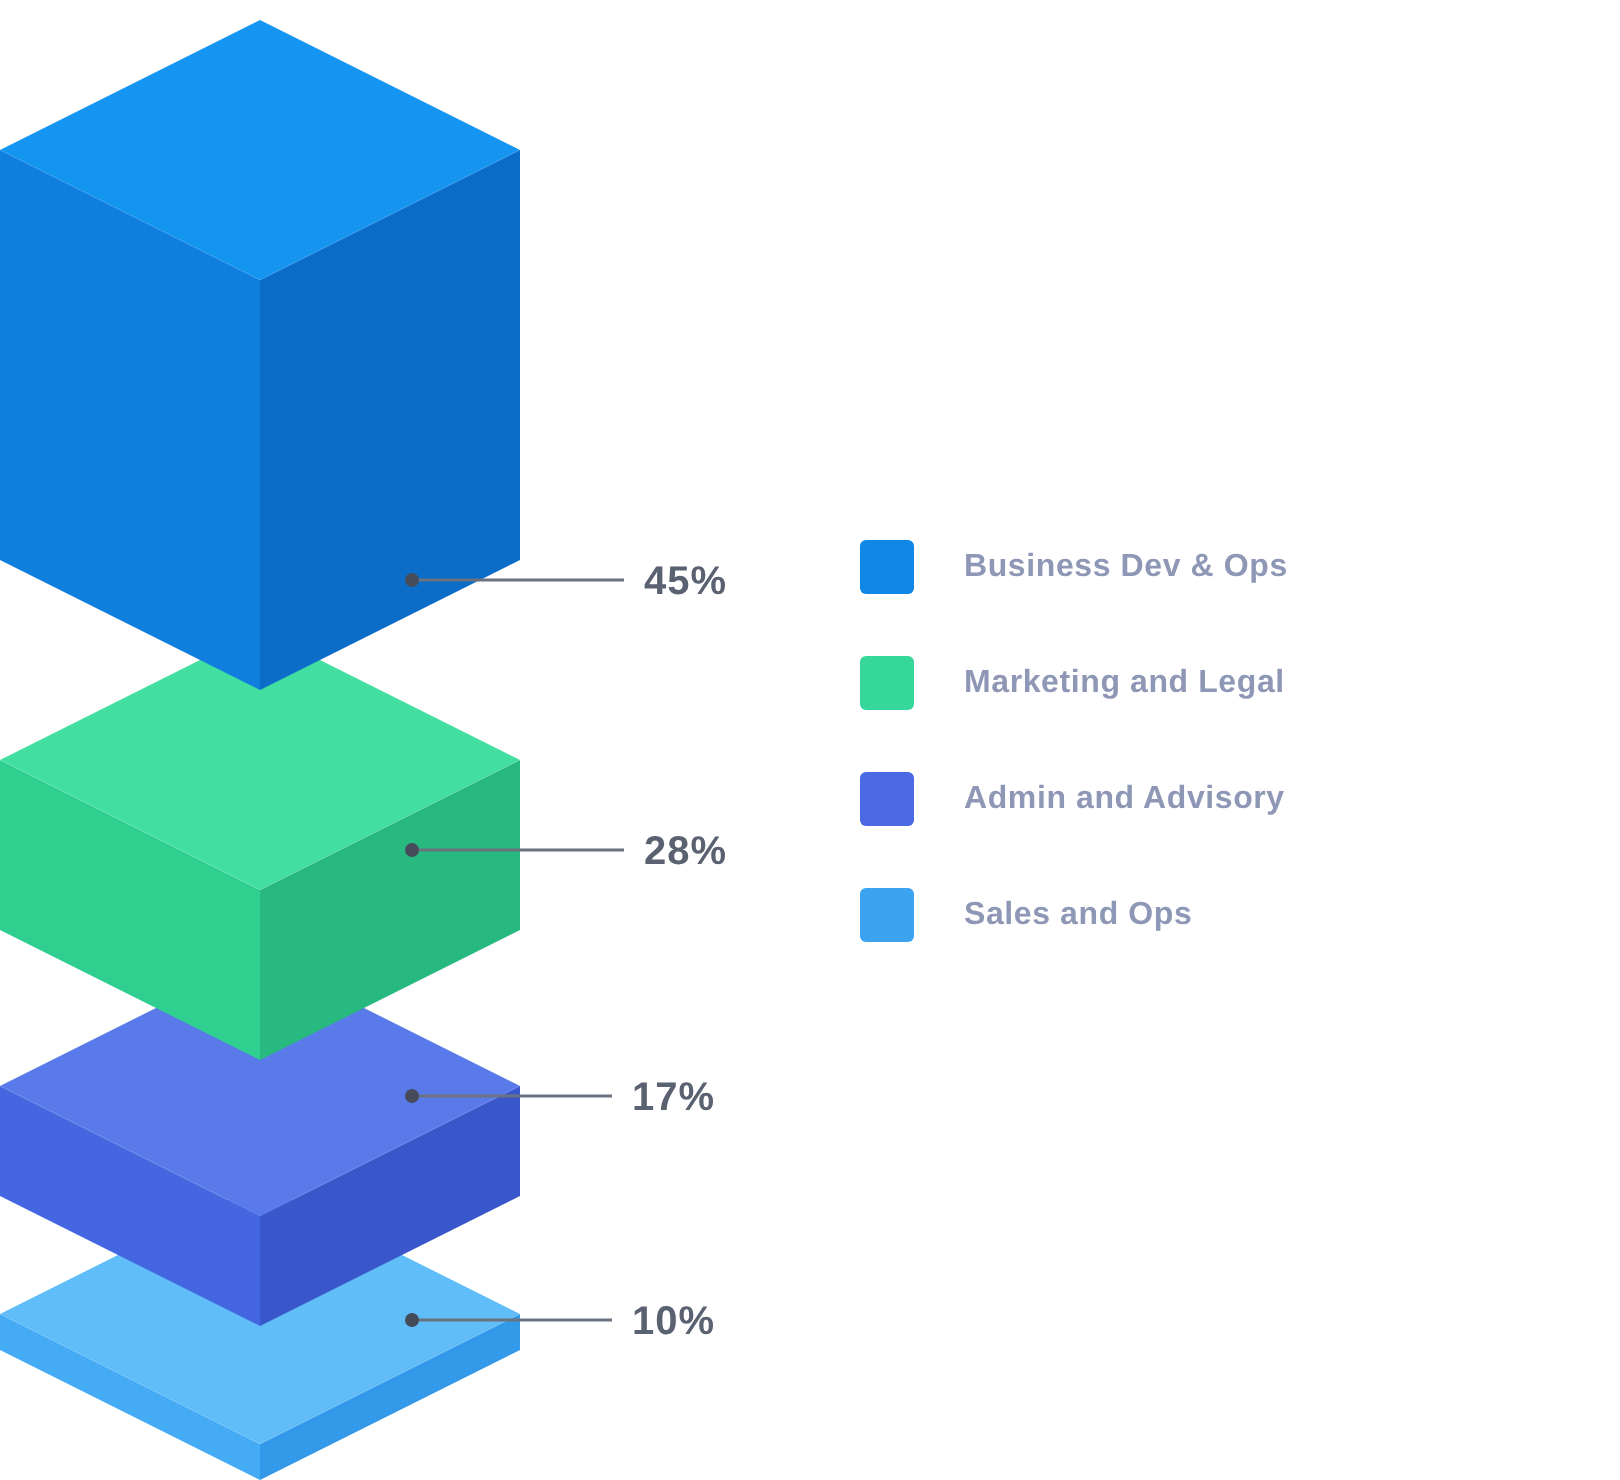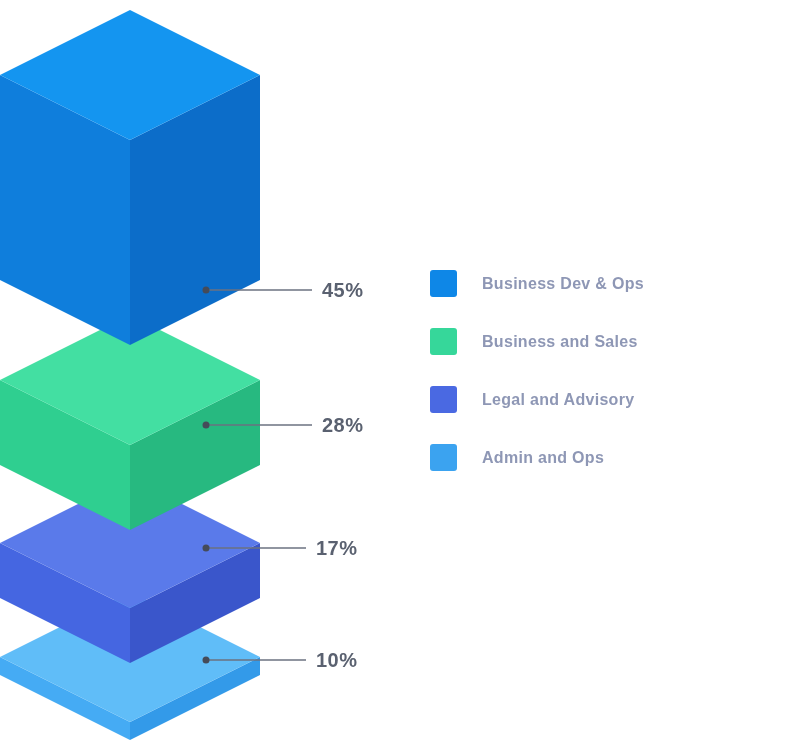--- a/index.html
+++ b/index.html
@@ -112,25 +112,25 @@
     </g>
   </svg>
 
   <div class="legend">
     <div class="legend-item">
       <span class="swatch" style="background: rgb(14, 135, 231);"></span>
       <span class="legend-label">Business Dev &amp; Ops</span>
     </div>
     <div class="legend-item">
       <span class="swatch" style="background: rgb(54, 215, 154);"></span>
-      <span class="legend-label">Business and Sales</span>
+      <span class="legend-label">Marketing and Legal</span>
     </div>
     <div class="legend-item">
       <span class="swatch" style="background: rgb(74, 105, 226);"></span>
-      <span class="legend-label">Legal and Advisory</span>
+      <span class="legend-label">Admin and Advisory</span>
     </div>
     <div class="legend-item">
       <span class="swatch" style="background: rgb(59, 163, 240);"></span>
-      <span class="legend-label">Admin and Ops</span>
+      <span class="legend-label">Sales and Ops</span>
     </div>
   </div>
 
 </div>
 
 </body></html>

